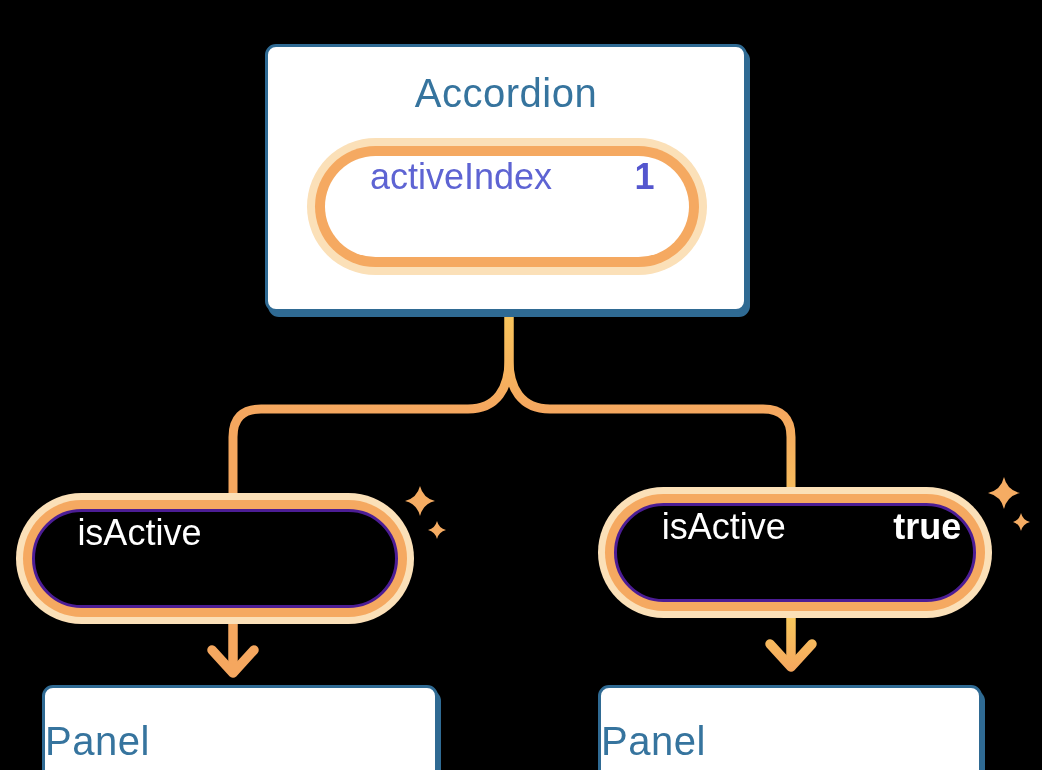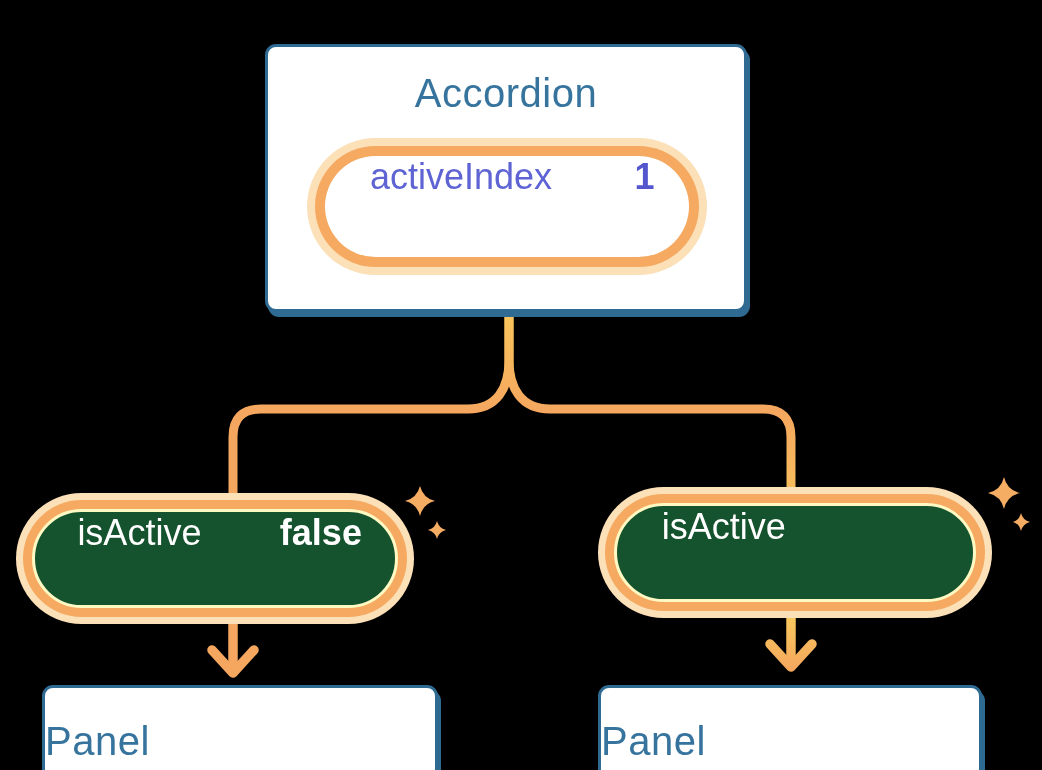--- a/index.html
+++ b/index.html
@@ -29,21 +29,21 @@
   .panel-box{display:flex;align-items:center;}
   #panel-left{left:42px;top:645px;width:396px;height:113px;}
   #panel-right{left:598px;top:645px;width:384px;height:113px;}
 
   
   .pill{position:absolute;z-index:2;box-sizing:border-box;}
   .pill-halo{height:100%;box-sizing:border-box;border-radius:999px;background:#FBE0B8;padding:8px;}
   .pill-ring{height:100%;box-sizing:border-box;border-radius:999px;background:#F5A961;padding:10px;}
   .pill-inner{height:100%;box-sizing:border-box;border-radius:999px;display:flex;align-items:flex-start;overflow:hidden;}
   .pill-inner.white{background:#ffffff;}
-  .pill-inner.purple{background:#14532d;border:3px solid #fef9c3;}
+  .pill-inner.purple{background:#000000;border:3px solid #4c1d95;gap:24px;}
   .pill-cell{display:flex;align-items:center;justify-content:center;font-size:36px;white-space:nowrap;}
   .acc-divider{width:3px;background:#F0A95E;flex:0 0 auto;}
   .prop-divider{width:3px;background:#ffffff;flex:0 0 auto;}
 
   #accordion-pill{left:307px;top:98px;width:400px;height:137px;}
   #accordion-pill .pill-halo{padding:8px;}
   #accordion-pill .pill-ring{padding:10px;}
   #accordion-pill .name-cell{flex:0 0 272px;color:#5E64D3;}
   #accordion-pill .value-cell{flex:1;color:#5456CE;font-weight:bold;}
 
@@ -115,32 +115,32 @@
       </div>
     </div>
   </div>
 
   <div class="pill prop-pill" id="pill-left">
     <div class="pill-halo">
       <div class="pill-ring">
         <div class="pill-inner purple">
           <div class="pill-cell name-cell">isActive</div>
           <div class="prop-divider"></div>
-          <div class="pill-cell value-cell">false</div>
         </div>
       </div>
     </div>
   </div>
 
   <div class="pill prop-pill" id="pill-right">
     <div class="pill-halo">
       <div class="pill-ring">
         <div class="pill-inner purple">
           <div class="pill-cell name-cell">isActive</div>
           <div class="prop-divider"></div>
+          <div class="pill-cell value-cell">true</div>
         </div>
       </div>
     </div>
   </div>
 
   <div class="node-box panel-box" id="panel-left">
     <div class="node-title">Panel</div>
   </div>
   <div class="node-box panel-box" id="panel-right">
     <div class="node-title">Panel</div>

